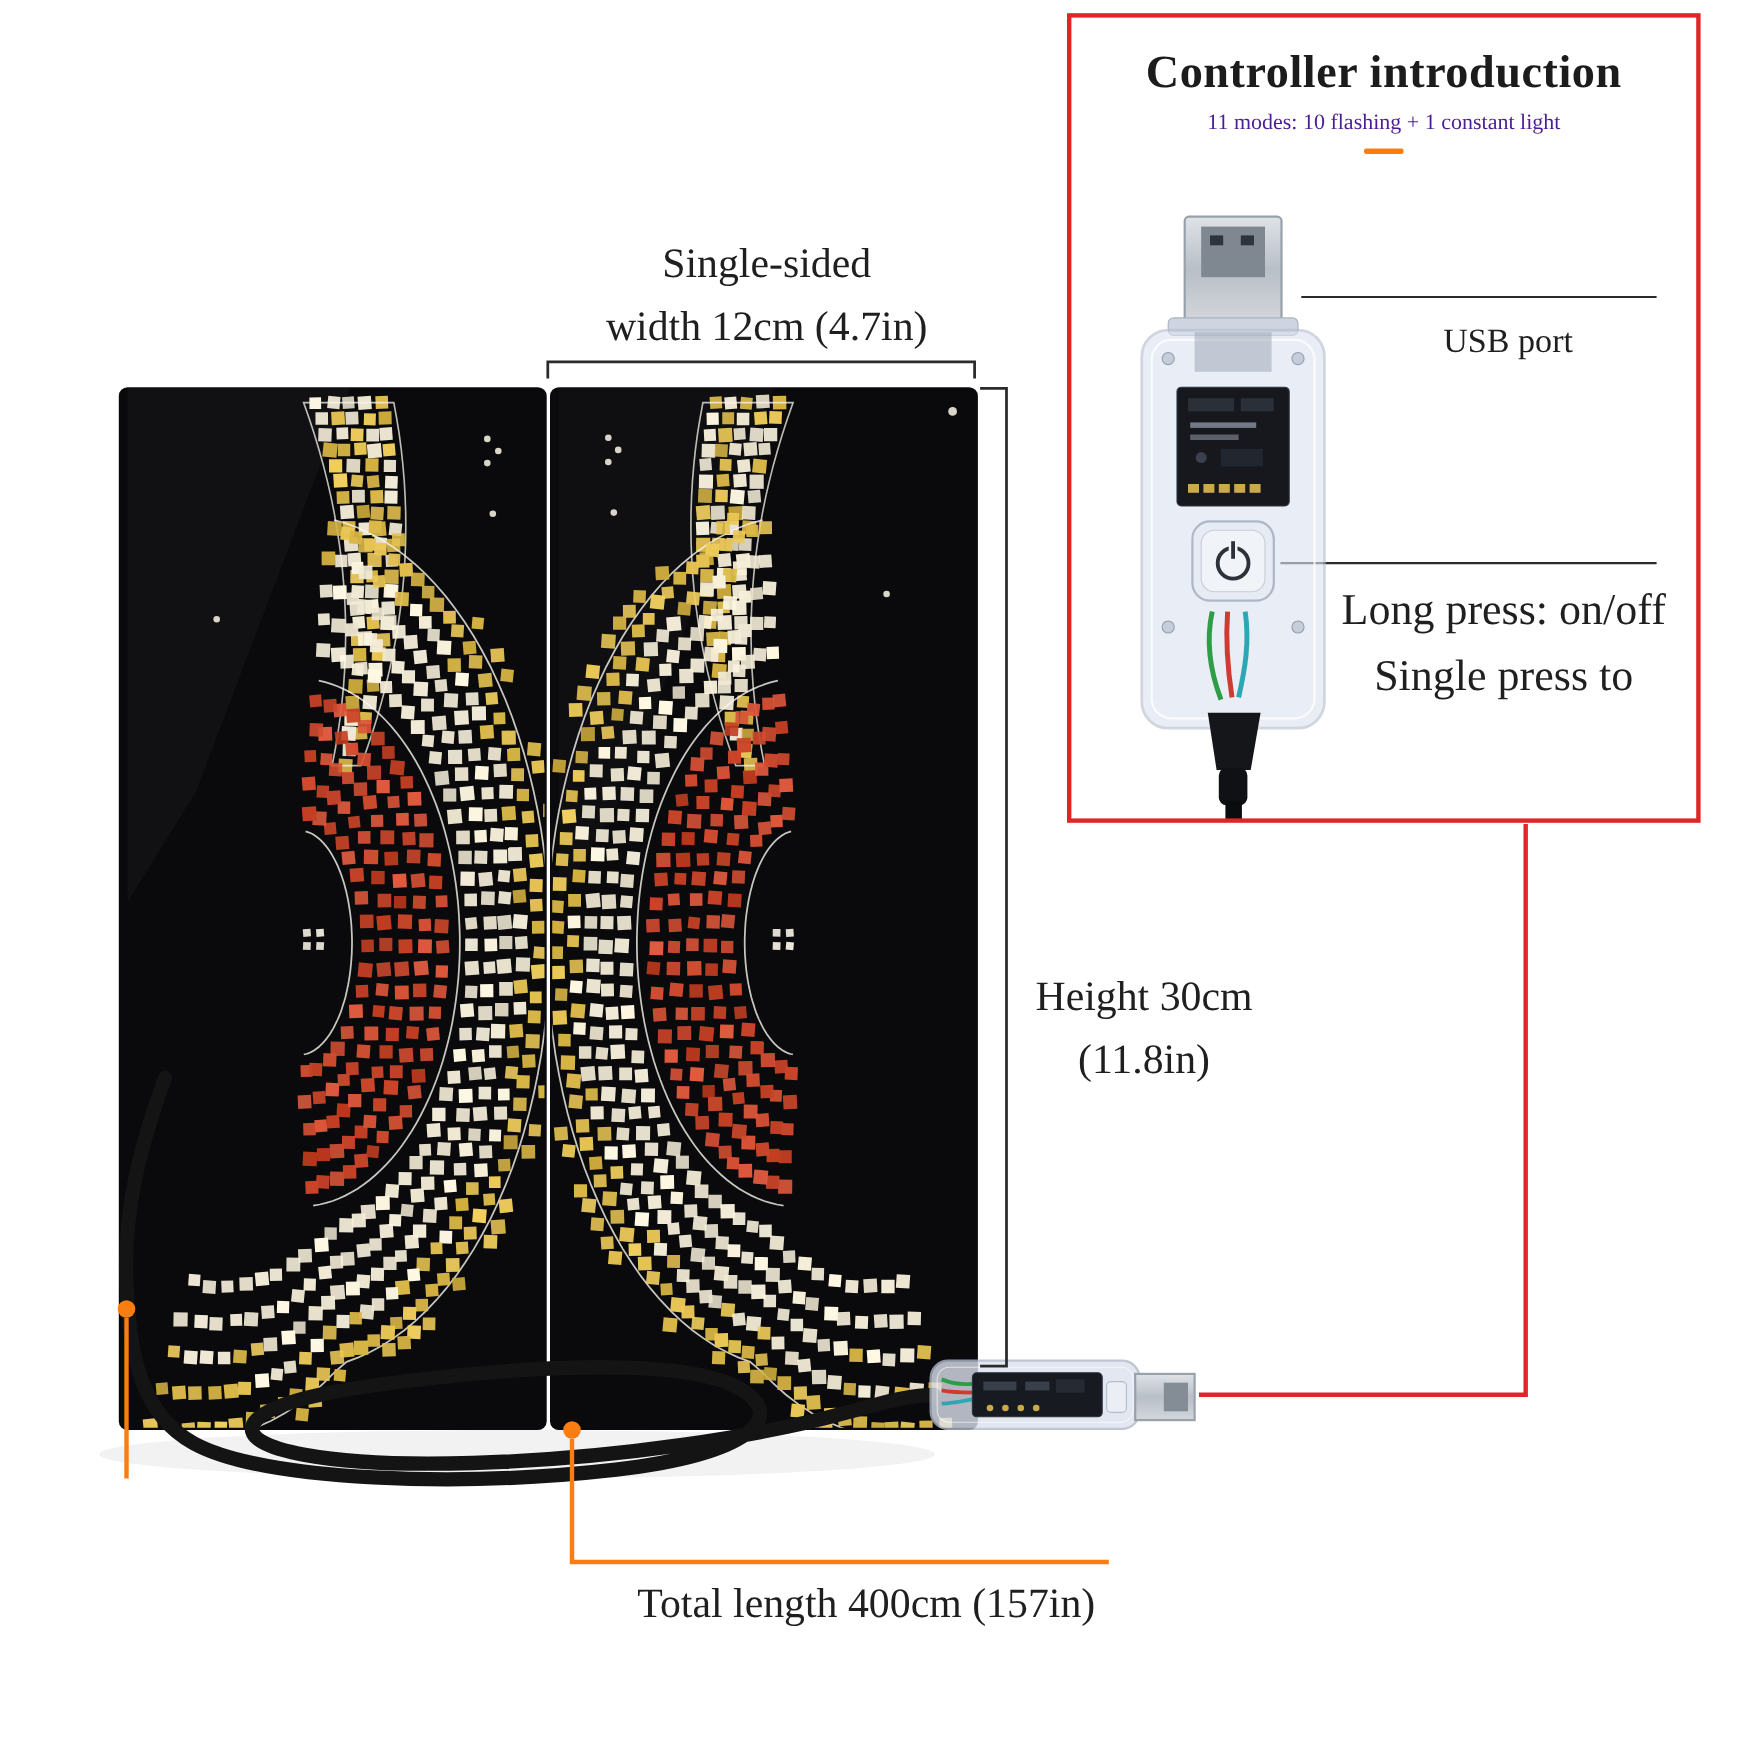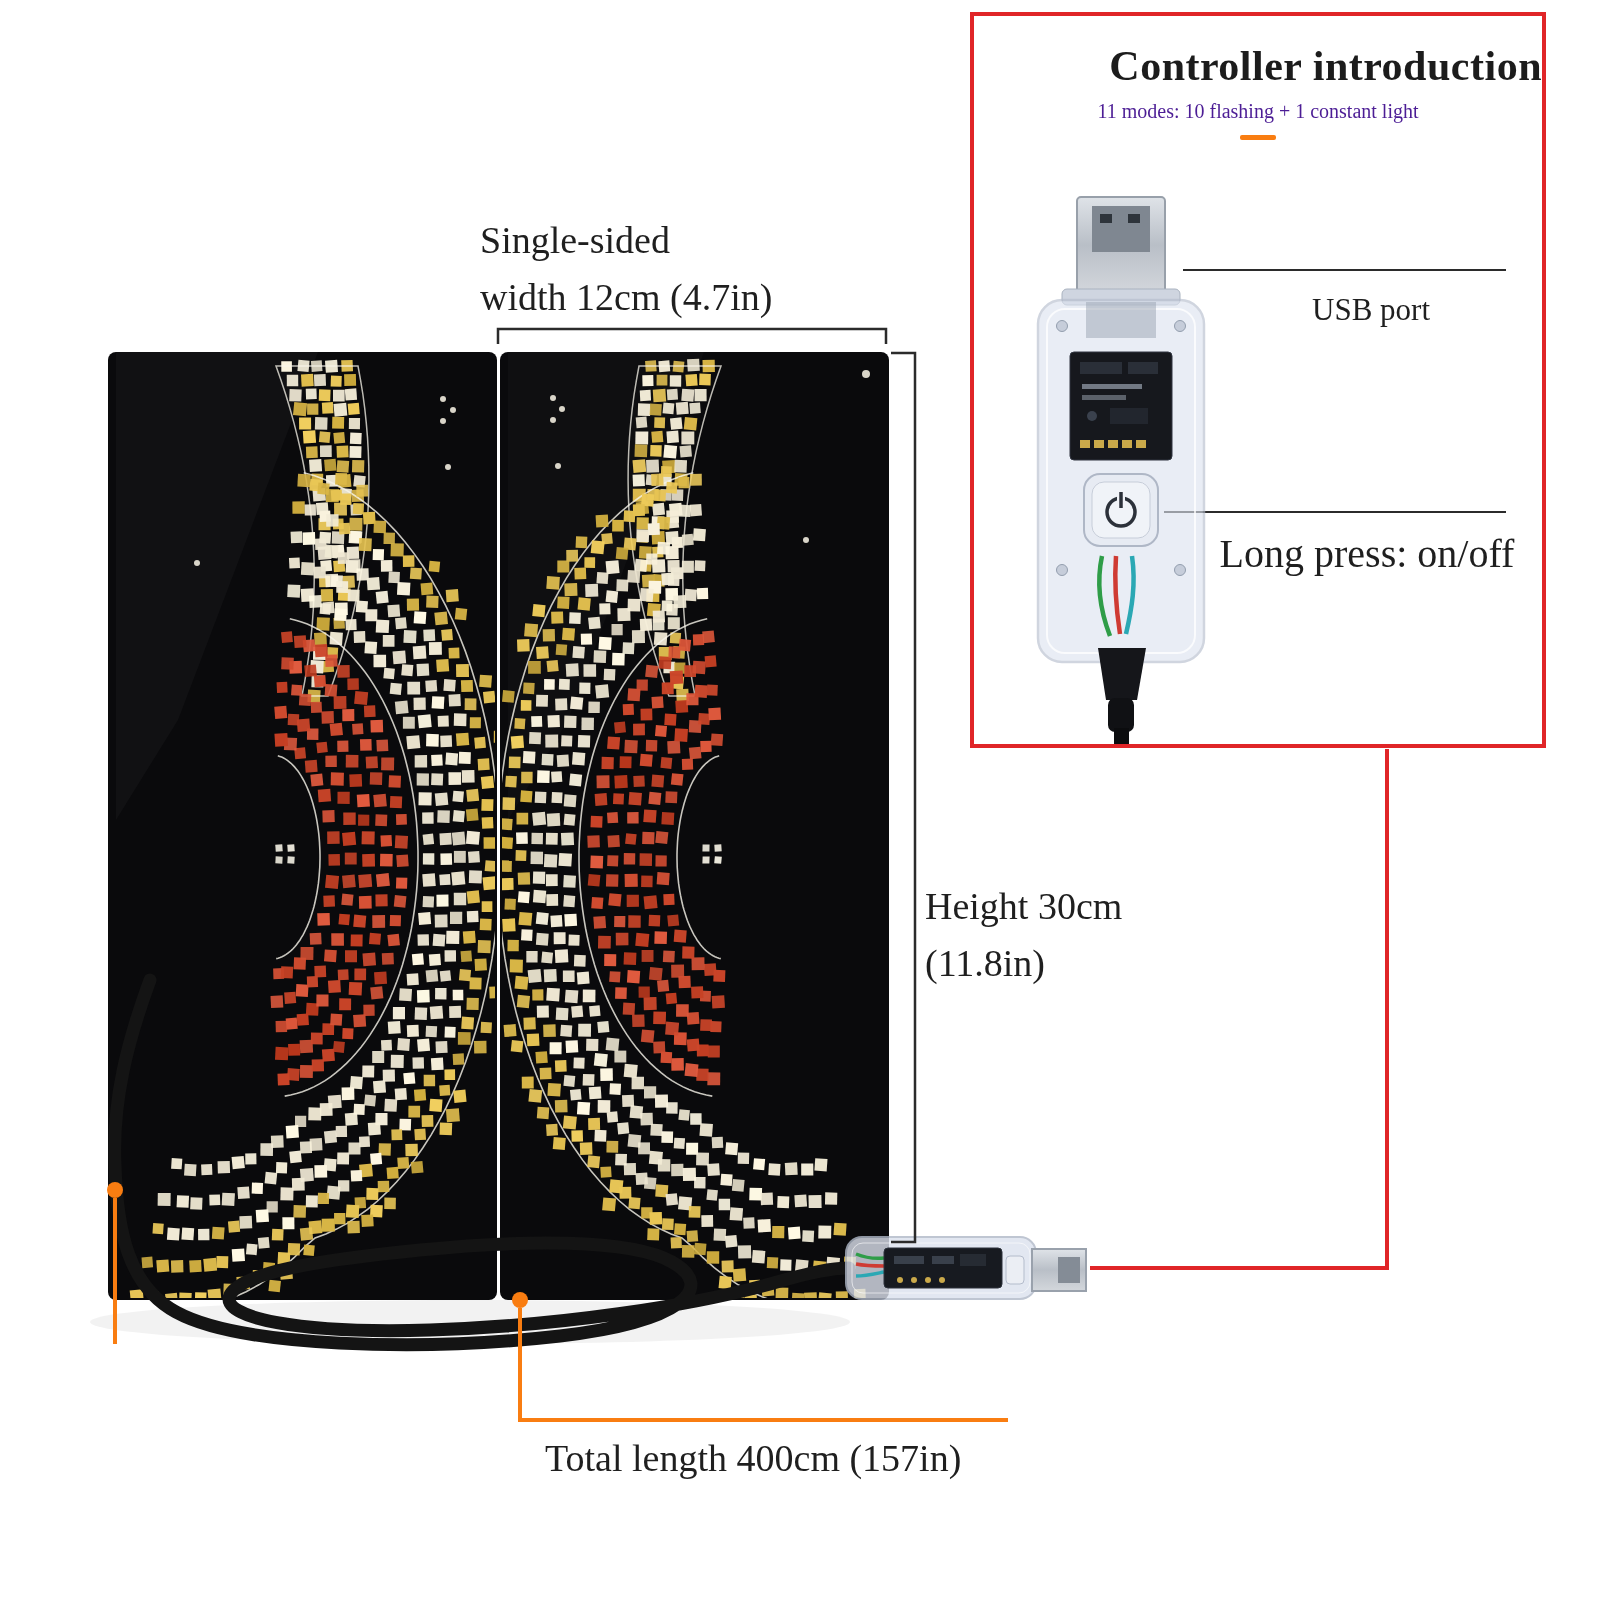--- a/index.html
+++ b/index.html
@@ -5,27 +5,27 @@
   *{margin:0;padding:0;box-sizing:border-box}
   html,body{background:#fff}
   body{
     width:1600px;height:1600px;
     font-family:"Liberation Serif","DejaVu Serif",serif;
     color:var(--text,#1f1f1f);
   }
   #canvas{position:relative;width:1600px;height:1600px;background:var(--background,#fff);overflow:hidden}
   #scene{position:absolute;left:0;top:0}
   .label{position:absolute;color:var(--text,#1f1f1f)}
-  .center{text-align:left}
+  .center{text-align:center}
   .dim-label{font-size:38px;line-height:1.5}
   .intro-box{
     position:absolute;left:970px;top:12px;width:576px;height:736px;
     border:4px solid var(--accent-red,#e02528);background:transparent;
   }
-  .intro-title{margin-top:26px;text-align:right;font-size:42px;font-weight:700;letter-spacing:.5px;color:#1c1c1c}
+  .intro-title{margin-top:26px;text-align:center;font-size:42px;font-weight:700;letter-spacing:.5px;color:#1c1c1c}
   .intro-sub{margin-top:10px;text-align:center;font-size:20px;color:#4c1d95}
   .intro-dash{width:36px;height:5px;background:var(--accent-orange,#f97d11);margin:12px auto 0;border-radius:2px}
   .usb-label{position:absolute;left:338px;top:276px;width:220px;text-align:left;font-size:31px}
   .btn-label{position:absolute;left:233px;top:508px;width:320px;text-align:center;font-size:40px;line-height:1.5}
 </style>
 </head>
 <body>
 
 <div id="canvas">
 
@@ -1213,16 +1213,17 @@
 
   <div class="label center dim-label" style="left:545px;top:1430px;width:485px">Total length 400cm (157in)</div>
 
   <div class="intro-box">
     <div class="intro-title">Controller introduction</div>
     <div class="intro-sub">11 modes: 10 flashing + 1 constant light</div>
     <div class="intro-dash"></div>
     <div class="usb-label">USB port</div>
     <div class="btn-label">
       <div>Long press: on/off</div>
+      <div>Single press to</div>
     </div>
   </div>
 
 </div>
 
 </body></html>

